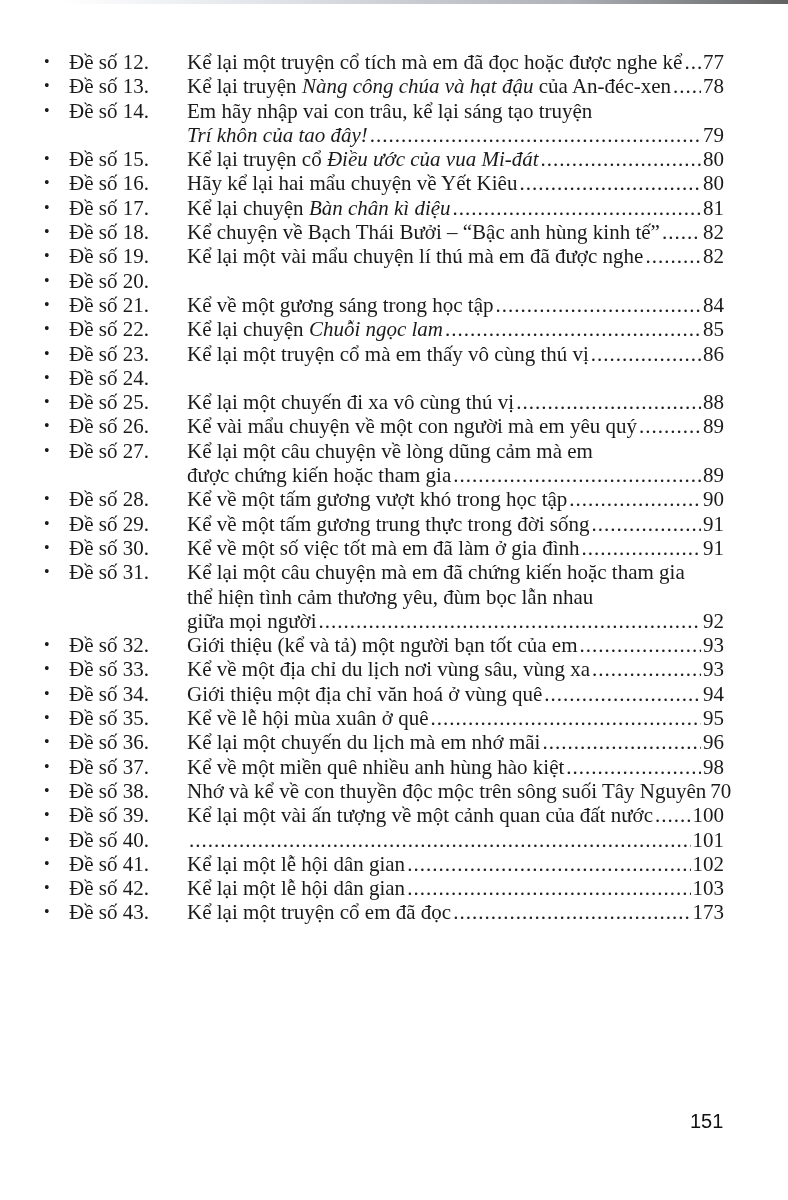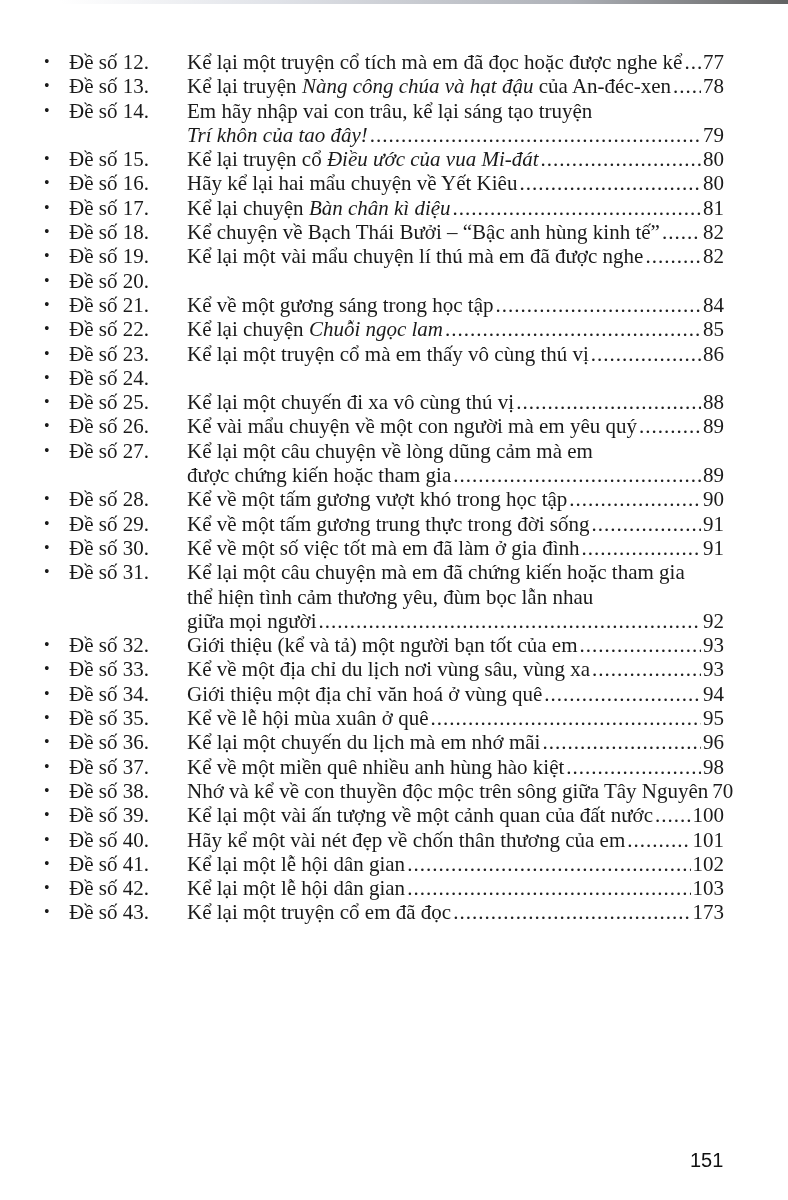--- a/index.html
+++ b/index.html
@@ -80,21 +80,21 @@
     .leader::after {
       content: "........................................................................................................................................................";
     }
     .page {
       flex: 0 0 auto;
       text-align: center;
     }
     .page-number {
       position: absolute;
       left: 690px;
-      top: 1149px;
+      top: 1110px;
       font-family: "Liberation Sans", "DejaVu Sans", sans-serif;
       font-size: 20px;
       color: #111;
     }
   </style>
 </head>
 <body>
 
 <div class="top-edge"></div>
 
@@ -381,21 +381,21 @@
           <span class="leader"></span>
           <span class="page">98</span>
         </div>
       </div>
     </li>
     <li class="entry">
       <span class="bullet">•</span>
       <span class="label">Đề số 38.</span>
       <div class="body">
         <div class="line">
-          <span class="txt"><span>Nhớ và kể về con thuyền độc mộc trên sông giữa Tây Nguyên</span></span>
+          <span class="txt"><span>Nhớ và kể về con thuyền độc mộc trên sông suối Tây Nguyên</span></span>
           <span class="leader"></span>
           <span class="page">70</span>
         </div>
       </div>
     </li>
     <li class="entry">
       <span class="bullet">•</span>
       <span class="label">Đề số 39.</span>
       <div class="body">
         <div class="line">
@@ -403,21 +403,20 @@
           <span class="leader"></span>
           <span class="page">100</span>
         </div>
       </div>
     </li>
     <li class="entry">
       <span class="bullet">•</span>
       <span class="label">Đề số 40.</span>
       <div class="body">
         <div class="line">
-          <span class="txt"><span>Hãy kể một vài nét đẹp về chốn thân thương của em</span></span>
           <span class="leader"></span>
           <span class="page">101</span>
         </div>
       </div>
     </li>
     <li class="entry">
       <span class="bullet">•</span>
       <span class="label">Đề số 41.</span>
       <div class="body">
         <div class="line">

